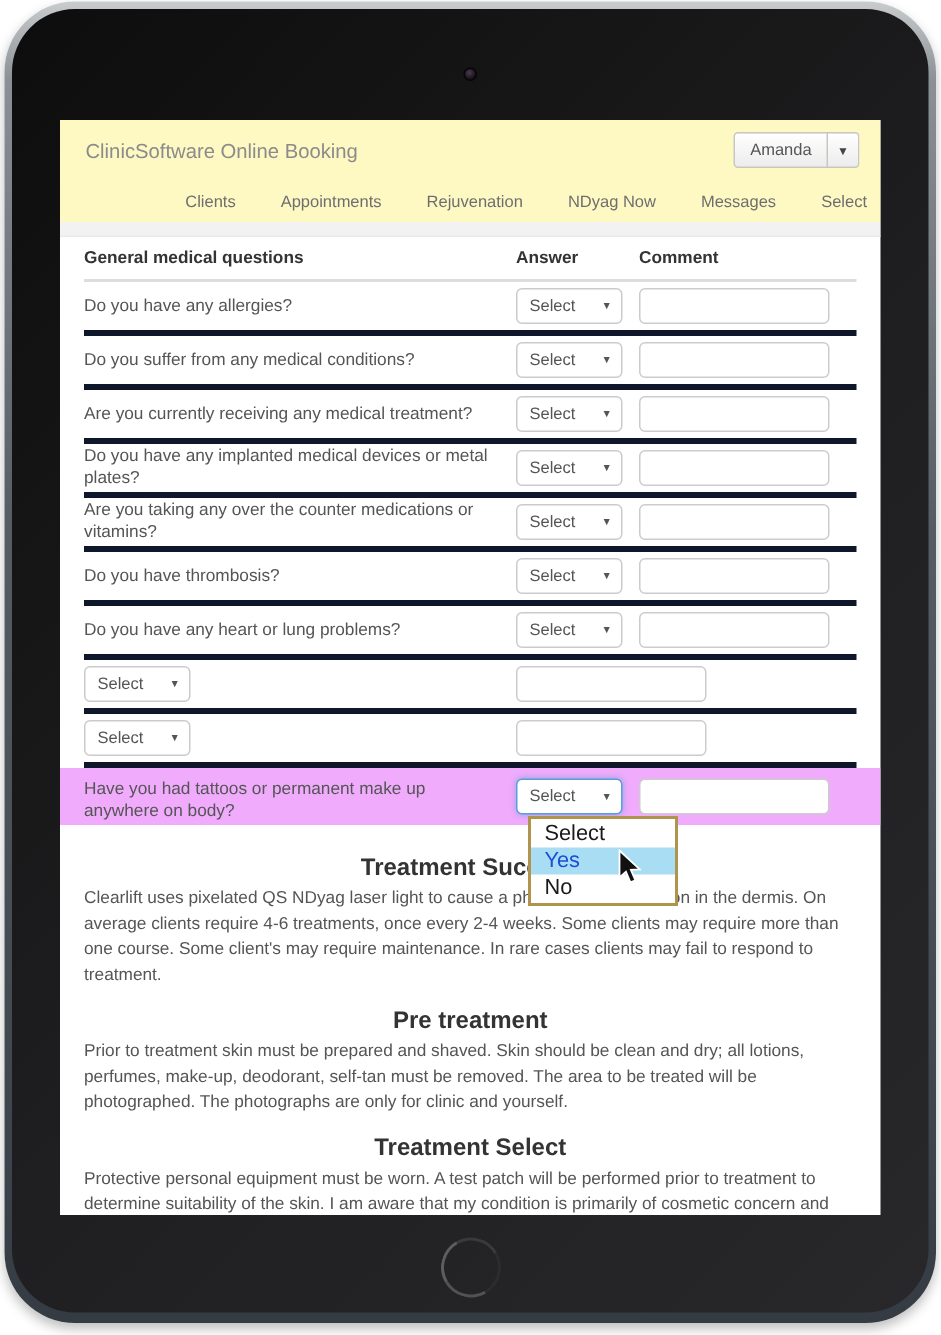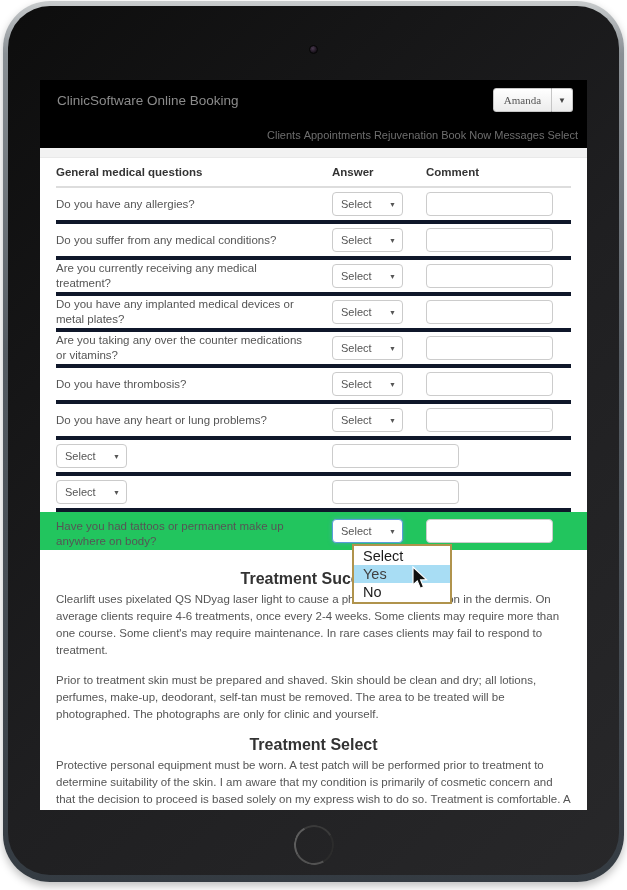--- a/index.html
+++ b/index.html
@@ -34,41 +34,41 @@
     border:2px solid #2c2c2c;
     border-left-color:#5d5d5d; border-bottom-color:#525252; border-top-color:#3a3a3a;
     transform:rotate(15deg);
   }
   
   .screen {
     position:absolute; left:40px; top:80px; width:547px; height:730px;
     background:#ffffff; overflow:hidden;
     font-size:11.5px; color:#555;
   }
-  .appbar { position:relative; height:68px; background:#000000; }
+  .appbar { position:relative; height:68px; background:#fef9c3; }
   .brand { position:absolute; left:17px; top:13px; font-size:13.5px; color:#8b8b8b; }
   .user-split { position:absolute; right:14px; top:8px; display:flex; }
   .user-main, .user-caret {
-    font-family:Liberation Serif, serif;
+    font-family:Liberation Sans, sans-serif;
     background:linear-gradient(#ffffff,#ececec);
     border:1px solid #c6c6c6; color:#555; font-size:11px;
     padding:5px 10px; cursor:pointer;
   }
   .user-main { border-radius:3px 0 0 3px; }
   .user-caret { border-left:none; border-radius:0 3px 3px 0; padding:5px 6px; font-size:8px; color:#444; }
-  .nav { position:absolute; right:9px; top:49px; display:flex; gap:3px; }
+  .nav { position:absolute; right:9px; top:49px; display:flex; gap:30px; }
   .nav a { color:#6e6e6e; font-size:11px; text-decoration:none; white-space:nowrap; }
   .band { height:10px; background:#f2f2f2; border-bottom:1px solid #e9e9e9; }
   .content { position:relative; padding:0 16px; }
-  .grid { display:grid; grid-template-columns:1fr 82px 145px; column-gap:12px; align-items:center; }
+  .grid { display:grid; grid-template-columns:1fr 82px 145px; column-gap:0; align-items:center; }
   .thead { height:30px; border-bottom:2px solid #dddddd; font-weight:bold; color:#333; font-size:11.5px; }
   .qrow { min-height:36px; border-bottom:4px solid #0f172a; }
   .qrow .q { color:#555; padding-right:14px; line-height:15px; }
   .qrow.active {
-    background:#22c55e; border-bottom:none; min-height:38px;
+    background:#f0abfc; border-bottom:none; min-height:38px;
     margin:0 -16px; padding:0 16px; align-items:start;
   }
   .qrow.active .q, .qrow.active .sel-wrap, .qrow.active .cmt-wrap { margin-top:7px; }
   .sel {
     width:71px; height:24px; background:#fff;
     border:1px solid #cbcbcb; border-radius:4px;
     display:flex; align-items:center; justify-content:space-between;
     padding:0 6px 0 8px; color:#555; font-size:11px; cursor:pointer;
   }
   .sel .caret { font-size:7px; color:#555; }
@@ -77,21 +77,21 @@
     width:127px; height:24px; border:1px solid #cccccc; border-radius:4px;
     font-family:"Liberation Sans", sans-serif; font-size:11px; padding:0 6px; color:#333;
     background:#fff;
   }
   
   .dropdown {
     position:absolute; left:312px; top:464px; width:100px;
     background:#fff; border:2px solid #b0934c; z-index:5; padding:1px 0;
   }
   .dropdown .opt { font-size:14.5px; color:#1a1a1a; line-height:18px; padding:0 9px; cursor:pointer; }
-  .dropdown .opt.highlighted { background:#a8ddf4; color:#404040; }
+  .dropdown .opt.highlighted { background:#a8ddf4; color:#1d4ed8; }
   .cursor { position:absolute; left:371px; top:486px; z-index:9; }
   
   .sections { margin-top:20px; }
   .section { margin-bottom:13px; }
   .section h3 { font-size:16px; color:#333; margin-bottom:3px;text-align:center; }
   .section p { font-size:11.5px; color:#555; line-height:17px; }
 </style>
 </head>
 <body>
 
@@ -105,21 +105,21 @@
   <div class="appbar">
     <div class="brand">ClinicSoftware Online Booking</div>
     <div class="user-split">
       <button class="user-main">Amanda</button>
       <button class="user-caret">▼</button>
     </div>
     <nav class="nav">
       <a href="#">Clients</a>
       <a href="#">Appointments</a>
       <a href="#">Rejuvenation</a>
-      <a href="#">Book Now</a>
+      <a href="#">NDyag Now</a>
       <a href="#">Messages</a>
       <a href="#">Select</a>
     </nav>
   </div>
   <div class="band"></div>
 
   <div class="content">
 
     <div class="grid thead">
       <div>General medical questions</div>
@@ -234,20 +234,21 @@
         </div>
       <div class="cmt-wrap"><input class="cmt" style=""></div>
     </div>
 
     <div class="sections">
       <div class="section">
         <h3>Treatment Success</h3>
         <p>Clearlift uses pixelated QS NDyag laser light to cause a photo acoustic reaction in the dermis. On average clients require 4-6 treatments, once every 2-4 weeks. Some clients may require more than one course. Some client's may require maintenance. In rare cases clients may fail to respond to treatment.</p>
       </div>
       <div class="section">
+        <h3>Pre treatment</h3>
         <p>Prior to treatment skin must be prepared and shaved. Skin should be clean and dry; all lotions, perfumes, make-up, deodorant, self-tan must be removed. The area to be treated will be photographed. The photographs are only for clinic and yourself.</p>
       </div>
       <div class="section">
         <h3>Treatment Select</h3>
         <p>Protective personal equipment must be worn. A test patch will be performed prior to treatment to determine suitability of the skin. I am aware that my condition is primarily of cosmetic concern and that the decision to proceed is based solely on my express wish to do so. Treatment is comfortable. A loud noise may be heard if the treatment area is close to the ear.</p>
       </div>
     </div>
   </div>
 
   <div class="dropdown">

